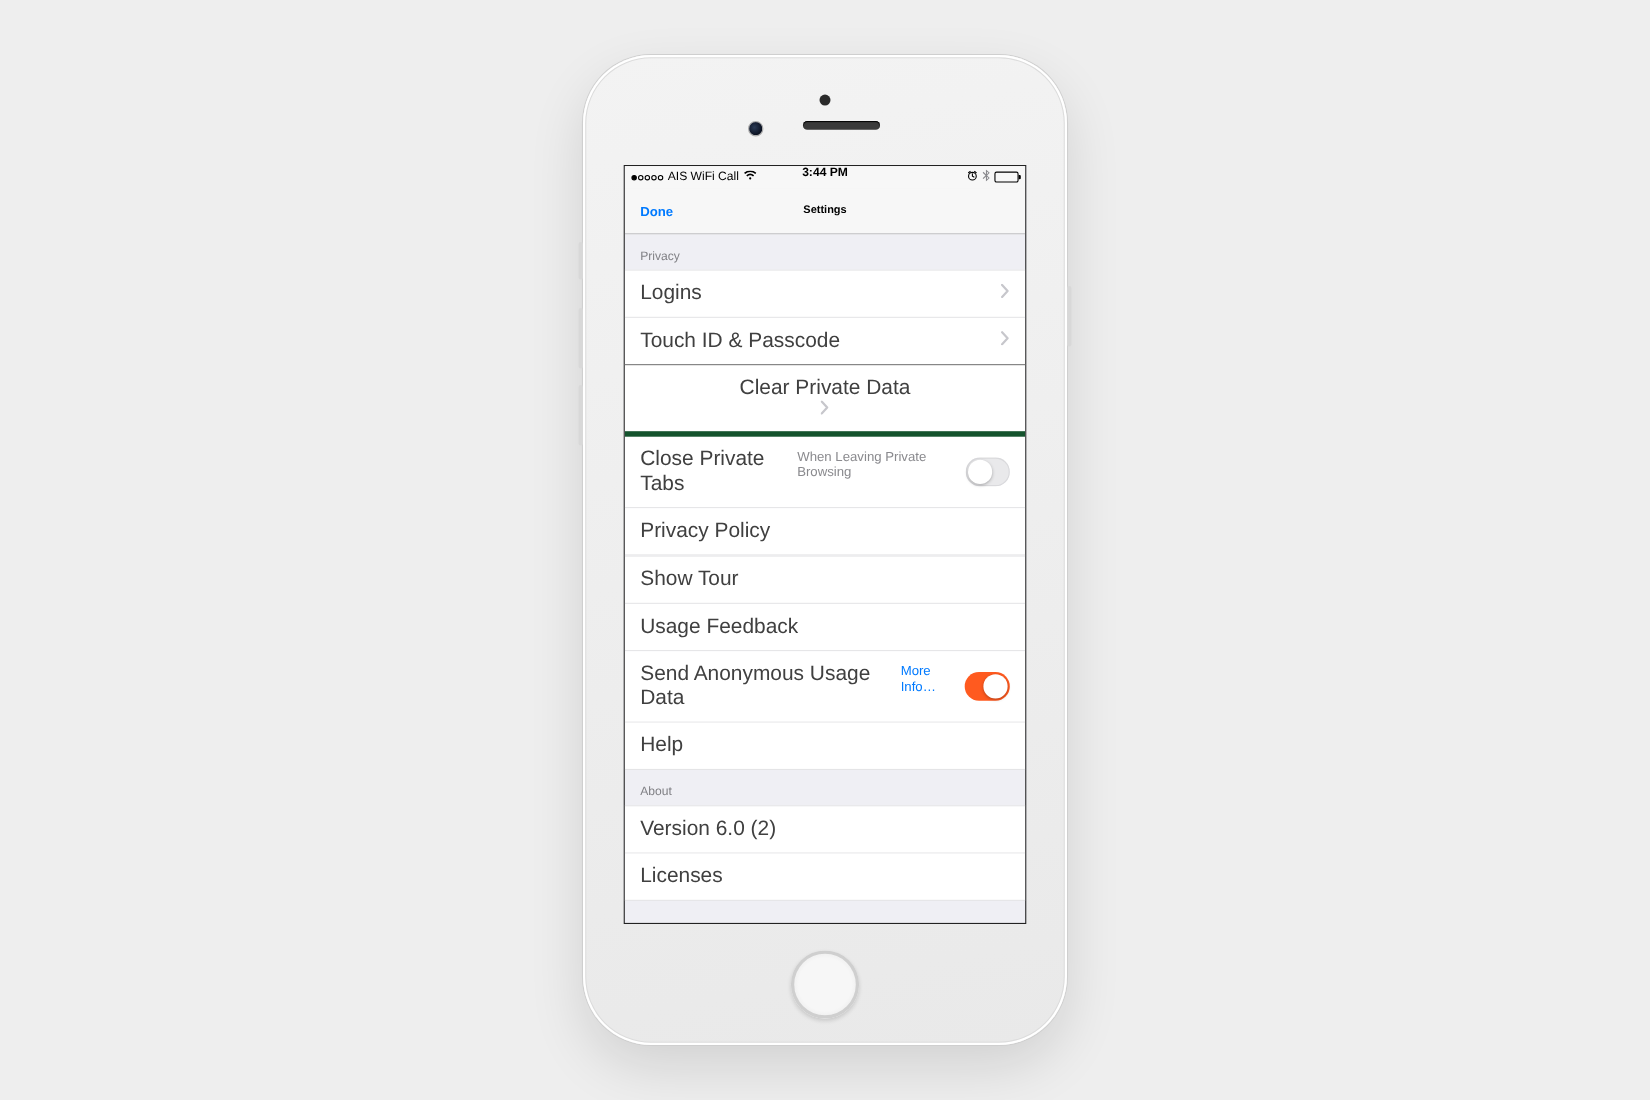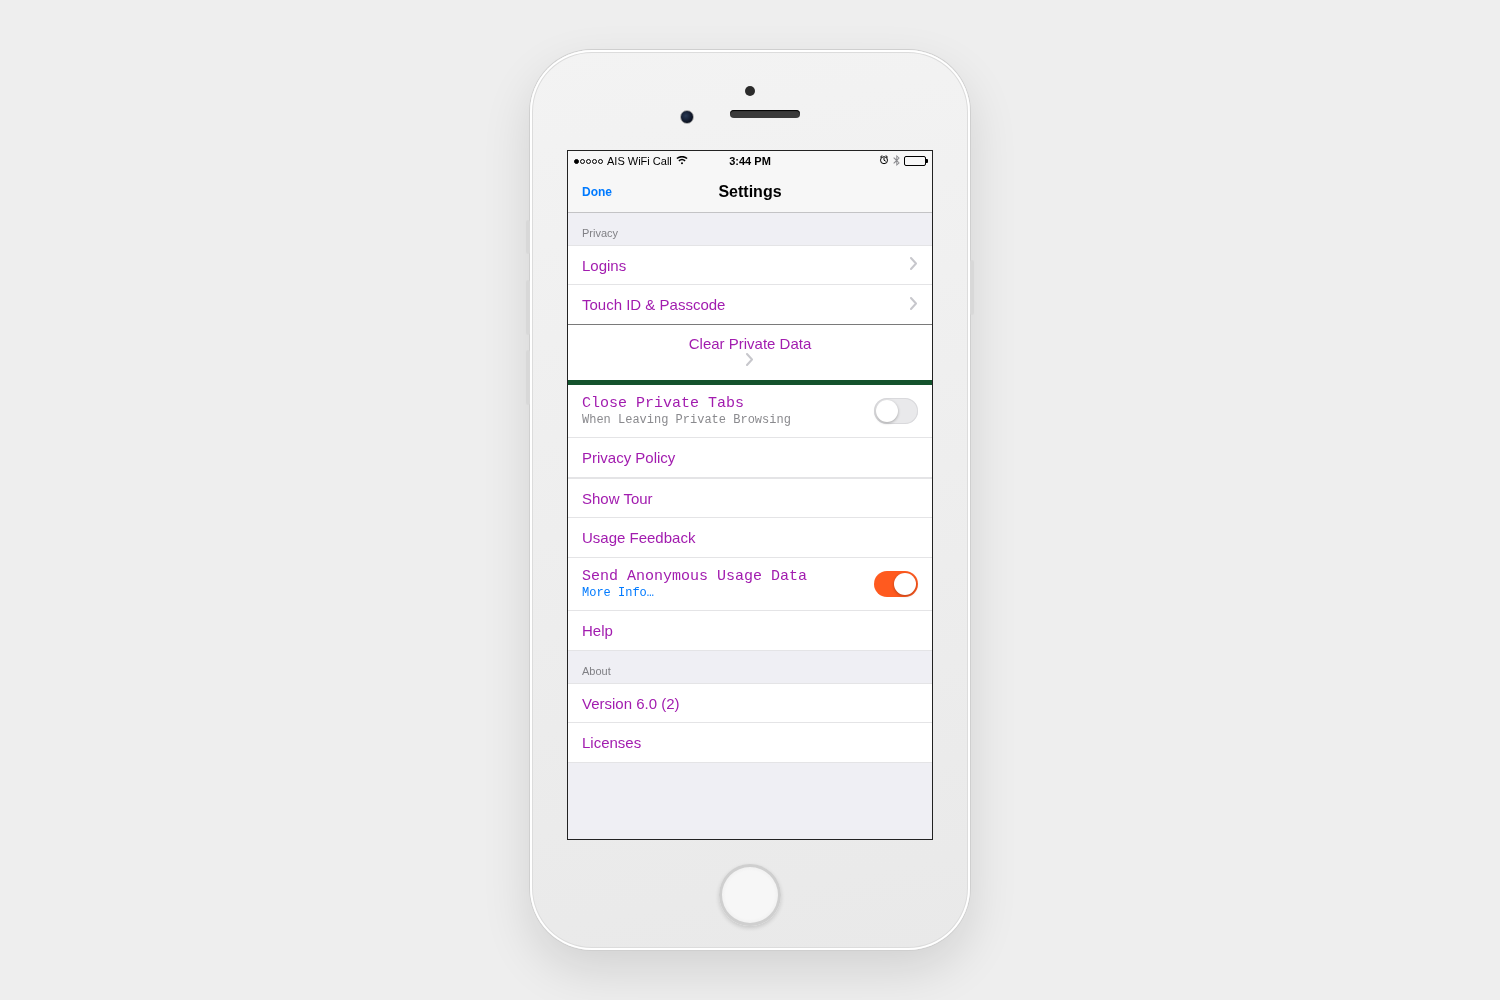--- a/index.html
+++ b/index.html
@@ -59,21 +59,21 @@
   .screen {
     width: 100%; height: 100%;
     background: #efeff4;
     border: 1px solid #222;
     position: relative;
     overflow: hidden;
   }
   
   .status-bar {
     height: 20px;
-    display: flex; align-items: center;
+    display: flex; 
     font-size: 11px;
     padding: 0 6px;
     background: #f7f7f7;
   }
   .sb-left { display: flex; align-items: center; gap: 4px; flex: 1; }
   .sb-center { flex: 0 0 auto; font-weight: 600; font-size: 11px; }
   .sb-right-group { display: flex; align-items: center; gap: 4px; flex: 1; justify-content: flex-end; }
   .signal-dots { display: flex; gap: 1px; }
   .signal-dots span {
     width: 5px; height: 5px; border-radius: 50%;
@@ -100,21 +100,21 @@
   }
   .nav-done {
     color: #007aff; font-size: 12px; font-weight: 600;
     padding-left: 14px;
     cursor: pointer;
   }
   .nav-title {
     position: absolute;
     left: 50%;
     transform: translateX(-50%);
-    font-size: 16px; font-weight: 600;
+    font-size: 10px; font-weight: 600;
     color: #000;
     white-space: nowrap;
   }
   
   .table { background: #efeff4; }
   .section-header {
     font-size: 11px; color: #808085;
     padding: 14px 14px 6px 14px;
   }
   .cell {
@@ -126,22 +126,22 @@
     cursor: pointer;
   }
   .cell:first-of-type { border-top: 1px solid #e4e4e6; }
   .cell.highlight-sep {
     border-top: 1px solid #7a7a7a;
     border-bottom: 5px solid #14532d;
     margin-top: -1px;
     position: relative;
     flex-direction: column;
   }
-  .cell-text { display: flex; flex-direction: column; font-family: Liberation Mono, monospace; }
-  .cell-label { font-size: 15px; color: #a21caf; }
+  .cell-text { display: flex; flex-direction: row; }
+  .cell-label { font-size: 19px; color: #404040; }
   .cell-sub { font-size: 12px; color: #8a8a8e; margin-top: 1px; }
   .cell-sub.link { color: #007aff; }
   .chevron {
     color: #c7c7cc; font-size: 16px;
   }
   
   .toggle {
     width: 44px; height: 26px; border-radius: 13px;
     position: relative; transition: background .2s;
   }

